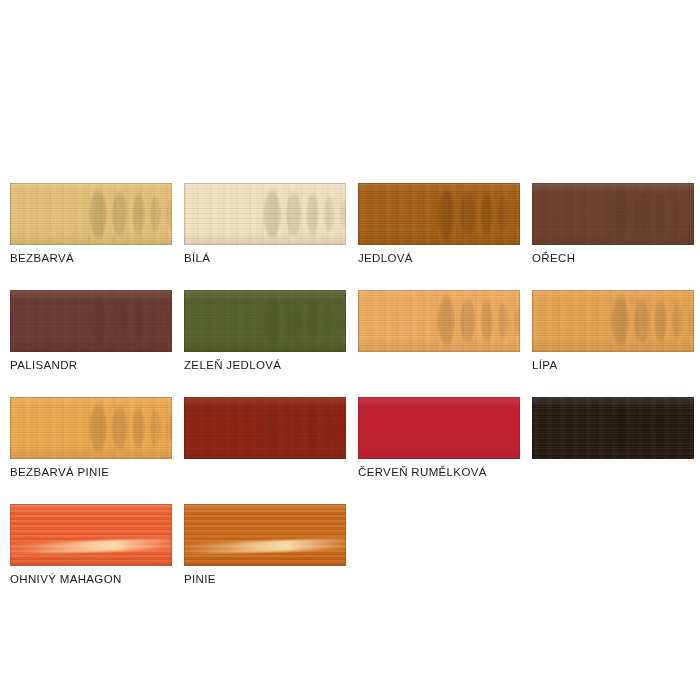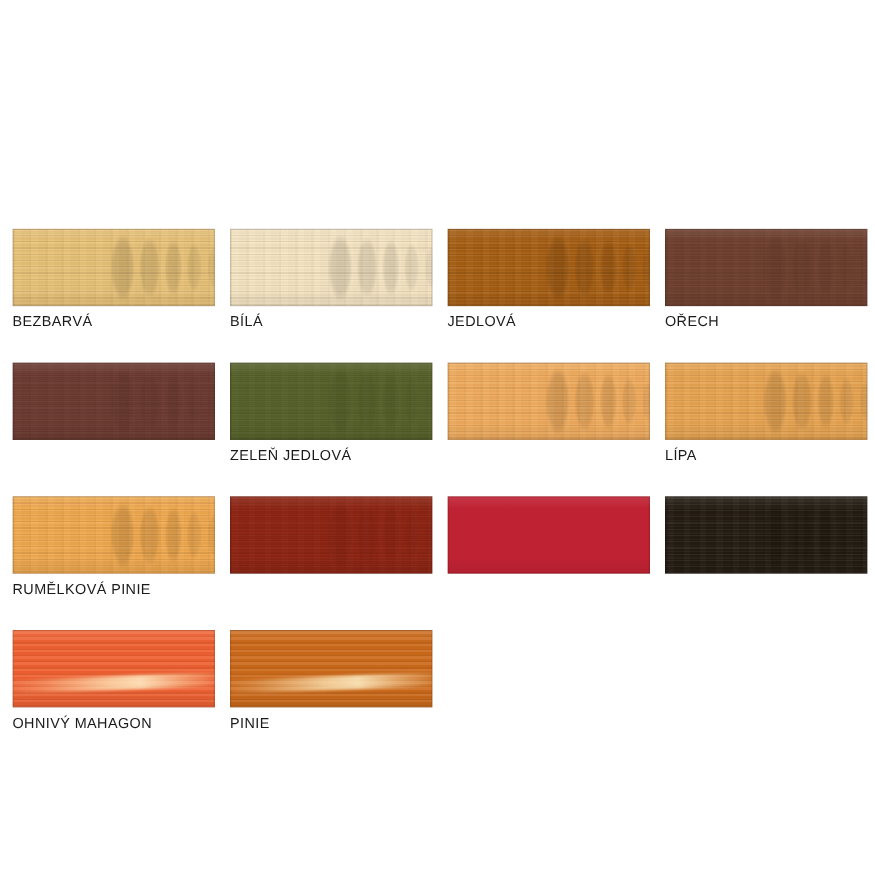--- a/index.html
+++ b/index.html
@@ -215,20 +215,21 @@
       </div>
       <div class="swatch-cell">
         <div class="swatch-chip">
           <div class="chip-base" style="background: rgb(107, 58, 48);"></div>
           <div class="grain-lines" style="opacity: 0.28;"></div>
           <div class="grain-streaks" style="opacity: 0.16;"></div>
           <div class="grain-cathedral" style="opacity: 0.18;"></div>
           <div class="chip-shade"></div>
           <div class="chip-edge"></div>
         </div>
+        <div class="swatch-label">PALISANDR</div>
       </div>
       <div class="swatch-cell">
         <div class="swatch-chip">
           <div class="chip-base" style="background: rgb(85, 96, 42);"></div>
           <div class="grain-lines" style="opacity: 0.28;"></div>
           <div class="grain-streaks" style="opacity: 0.16;"></div>
           <div class="grain-cathedral" style="opacity: 0.18;"></div>
           <div class="chip-shade"></div>
           <div class="chip-edge"></div>
         </div>
@@ -257,38 +258,39 @@
       </div>
       <div class="swatch-cell">
         <div class="swatch-chip">
           <div class="chip-base" style="background: rgb(240, 169, 79);"></div>
           <div class="grain-lines"></div>
           <div class="grain-streaks"></div>
           <div class="grain-cathedral"></div>
           <div class="chip-shade"></div>
           <div class="chip-edge"></div>
         </div>
-        <div class="swatch-label">RUMĚLKOVÁ PINIE</div>
+        <div class="swatch-label">BEZBARVÁ PINIE</div>
       </div>
       <div class="swatch-cell">
         <div class="swatch-chip">
           <div class="chip-base" style="background: rgb(140, 36, 19);"></div>
           <div class="grain-lines" style="opacity: 0.28;"></div>
           <div class="grain-streaks" style="opacity: 0.16;"></div>
           <div class="grain-cathedral" style="opacity: 0.18;"></div>
           <div class="chip-shade"></div>
           <div class="chip-edge"></div>
         </div>
       </div>
       <div class="swatch-cell">
         <div class="swatch-chip">
           <div class="chip-base" style="background: rgb(191, 34, 51);"></div>
           <div class="chip-shade"></div>
           <div class="chip-edge"></div>
         </div>
+        <div class="swatch-label">ČERVEŇ RUMĚLKOVÁ</div>
       </div>
       <div class="swatch-cell">
         <div class="swatch-chip">
           <div class="chip-base" style="background: rgb(36, 28, 18);"></div>
           <div class="grain-lines"></div>
           <div class="grain-streaks"></div>
           <div class="grain-cathedral"></div>
           <div class="chip-shade"></div>
           <div class="chip-edge"></div>
         </div>

